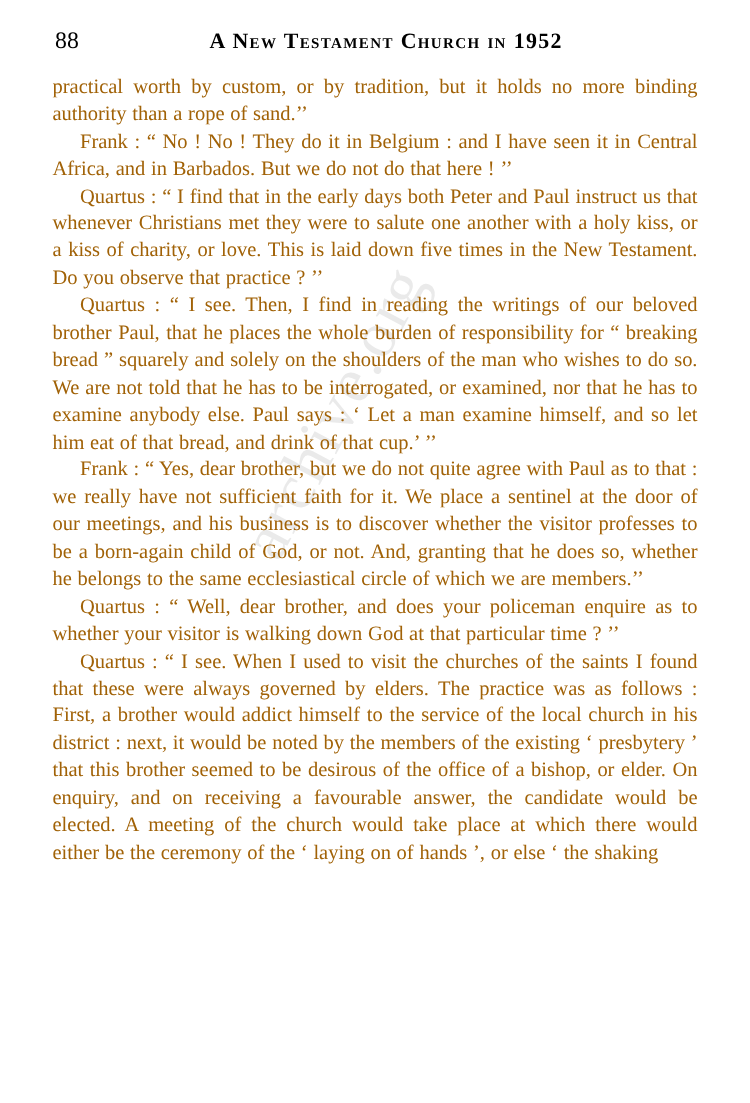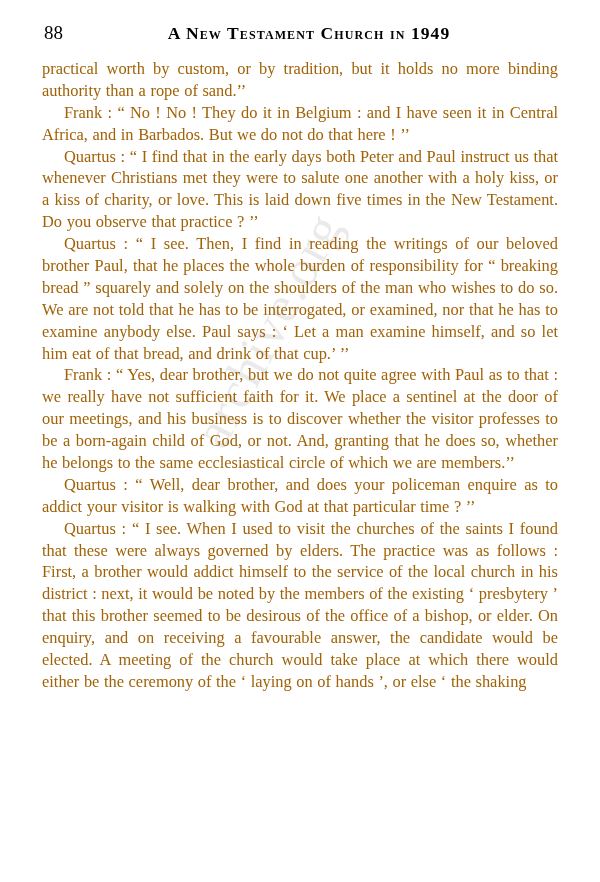--- a/index.html
+++ b/index.html
@@ -96,27 +96,27 @@
 <div class="page">
 
   <div class="watermark">
     <span>archive.org</span>
   </div>
 
   <div class="content">
 
     <div class="header">
       <div class="folio">88</div>
-      <div class="running-head">A New Testament Church in 1949</div>
+      <div class="running-head">A New Testament Church in 1952</div>
     </div>
 
     <div class="body-text">
       <p class="cont">practical worth by custom, or by tradition, but it holds no more binding authority than a rope of sand.’’</p>
       <p class="indent">Frank :  “ No !   No !   They do it in Belgium : and I have seen it in Central Africa, and in Barbados.   But we do not do that here ! ’’</p>
       <p class="indent">Quartus :  “ I find that in the early days both Peter and Paul instruct us that whenever Christians met they were to salute one another with a holy kiss, or a kiss of charity, or love.   This is laid down five times in the New Testament. Do you observe that practice ? ’’</p>
       <p class="indent">Quartus :  “ I see.   Then, I find in reading the writings of our beloved brother Paul, that he places the whole burden of responsibility for  “ breaking bread ”  squarely and solely on the shoulders of the man who wishes to do so.   We are not told that he has to be interrogated, or examined, nor that he has to examine anybody else.   Paul says :  ‘ Let a man examine himself, and so let him eat of that bread, and drink of that cup.’ ’’</p>
       <p class="indent">Frank :  “ Yes, dear brother, but we do not quite agree with Paul as to that :  we really have not sufficient faith for it. We place a sentinel at the door of our meetings, and his business is to discover whether the visitor professes to be a born-again child of God, or not.   And, granting that he does so, whether he belongs to the same ecclesiastical circle of which we are members.’’</p>
-      <p class="indent">Quartus :  “ Well, dear brother, and does your policeman enquire as to addict your visitor is walking with God at that particular time ? ’’</p>
+      <p class="indent">Quartus :  “ Well, dear brother, and does your policeman enquire as to whether your visitor is walking down God at that particular time ? ’’</p>
       <p class="indent">Quartus :  “ I see.   When I used to visit the churches of the saints I found that these were always governed by elders. The practice was as follows :  First, a brother would addict himself to the service of the local church in his district :  next, it would be noted by the members of the existing ‘ presbytery ’ that this brother seemed to be desirous of the office of a bishop, or elder.   On enquiry, and on receiving a favourable answer, the candidate would be elected.   A meeting of the church would take place at which there would either be the ceremony of the  ‘ laying on of hands ’, or else  ‘ the shaking</p>
     </div>
 
   </div>
 </div>
 
 </body></html>

